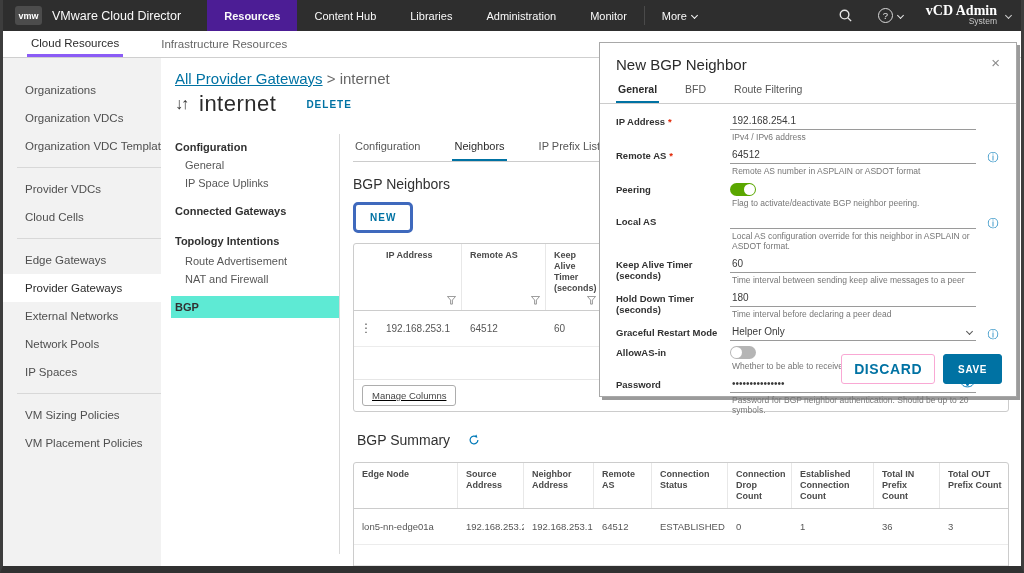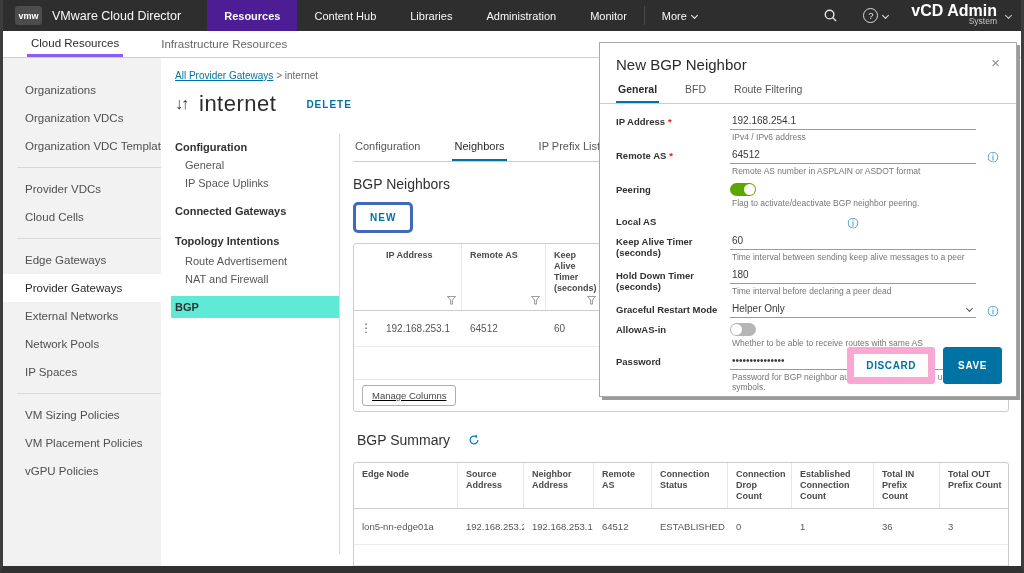--- a/index.html
+++ b/index.html
@@ -18,37 +18,37 @@
   .top-item { display:flex; align-items:center; padding:0 17px; font-size:11px; cursor:pointer; white-space:nowrap; }
   .top-item.active { background:#4c1d95; font-weight:700; }
   .top-sep { width:1px; background:#4a4a4a; margin:6px 0; }
   .top-right { margin-left:auto; display:flex; align-items:center; margin-right:10px; }
   .chev { display:inline-block; width:5px; height:5px; border-right:1.4px solid currentColor;
           border-bottom:1.4px solid currentColor; transform:rotate(45deg); margin-left:5px; vertical-align:2px; }
   .icon-btn { padding:0 12px; display:flex; align-items:center; color:#e6e6e6; cursor:pointer; }
   .help-circle { width:15px; height:15px; border:1.2px solid #d9d9d9; border-radius:50%;
                  font-size:9.5px; display:flex; align-items:center; justify-content:center; }
   .user-block { text-align:right; line-height:11px; padding:0 4px 0 10px; cursor:pointer; }
-  .user-name { font-size:16px; font-weight:700; color:#fff; white-space:nowrap; }
+  .user-name { font-size:14px; font-weight:700; color:#fff; white-space:nowrap;font-family:Liberation Serif, serif; }
   .user-org { font-size:8.5px; color:#c9c9c9; }
 
   
   .subnav { height:27px; background:#fff; border-bottom:1px solid #cfcfcf; display:flex; align-items:stretch; padding-left:24px; }
   .subtab { display:flex; align-items:center; font-size:11.5px; color:#666; padding:0 4px; margin-right:34px; cursor:pointer; }
   .subtab.active { color:#2b2b2b; border-bottom:3px solid #8b5cf6; font-weight:400; }
 
   
   .bodyrow { position:absolute; top:58px; bottom:0; left:0; right:0; display:flex; }
   .sidebar { width:158px; background:#f2f2f2; padding-top:18px; flex-shrink:0; }
   .side-item { height:28px; display:flex; align-items:center; padding-left:22px; font-size:11.5px; color:#4f4f4f; cursor:pointer; white-space:nowrap; }
   .side-item.active { background:#ffffff; color:#2b2b2b; }
   .side-div { height:1px; background:#d8d8d8; margin:7px 0 7px 14px; }
 
   .main { position:relative; flex:1; background:#fff; }
-  .breadcrumb { position:absolute; top:12px; left:14px; font-size:10px; color:#666; }
+  .breadcrumb { position:absolute; top:12px; left:14px; font-size:15px; color:#666; }
   .bc-link { color:#0072a3; text-decoration:underline; cursor:pointer; }
   .title-row { position:absolute; top:33px; left:14px; display:flex; align-items:center; }
   .sort-arrows { font-size:16px; color:#3a3a3a; letter-spacing:-2px; margin-right:12px; }
   .gw-title { font-size:22px; color:#2b2b2b; font-weight:400; letter-spacing:0.5px; }
   .btn-delete { margin-left:30px; font-size:10px; font-weight:700; letter-spacing:1px; color:#0072a3; cursor:pointer; }
 
   .gw-nav { position:absolute; top:80px; left:10px; width:168px; font-size:11px; }
   .gwn-head { font-weight:700; color:#313131; padding:3px 0 3px 4px; cursor:default; }
   .gwn-item { color:#565656; padding:3px 0 3px 14px; cursor:pointer; }
   .gwn-link { font-weight:700; color:#313131; padding:5px 0 5px 4px; margin-top:8px; cursor:pointer; }
@@ -108,22 +108,22 @@
   .tgl { width:26px; height:13px; border-radius:7px; position:relative; margin:1px 0 2px; cursor:pointer; }
   .tgl[data-state="on"] { background:#5aa700; }
   .tgl[data-state="off"] { background:#b5b5b5; }
   .tgl::after { content:""; position:absolute; top:1px; width:11px; height:11px; background:#fff; border-radius:50%; }
   .tgl[data-state="on"]::after { right:1px; }
   .tgl[data-state="off"]::after { left:1px; }
   .sel-chev { position:absolute; right:4px; top:4px; width:5px; height:5px; border-right:1.4px solid #565656;
               border-bottom:1.4px solid #565656; transform:rotate(45deg); }
   .eye { position:absolute; right:2px; top:3px; display:flex; cursor:pointer; }
   .dlg-foot { position:absolute; right:14px; bottom:12px; display:flex; gap:8px; }
-  .btn-discard { font-size:10px; font-weight:700; letter-spacing:0.6px; color:#0072a3;
-                 border:7px solid #f9a8d4; border-radius:3px; background:#fff; padding:6px 12px; cursor:pointer; }
+  .btn-discard { font-size:14px; font-weight:700; letter-spacing:0.6px; color:#0072a3;
+                 border:1px solid #f9a8d4; border-radius:3px; background:#fff; padding:6px 12px; cursor:pointer; }
   .btn-save { font-size:10px; font-weight:700; letter-spacing:0.6px; color:#fff;
               border:1px solid #0072a3; border-radius:3px; background:#0072a3; padding:6px 14px; cursor:pointer; }
 </style>
 </head>
 <body>
 
 <div class="frame">
 
   <div class="topnav">
     <div class="logo-box">
@@ -181,21 +181,20 @@
       <div class="side-item">Cloud Cells</div>
       <div class="side-div"></div>
       <div class="side-item">Edge Gateways</div>
       <div class="side-item active">Provider Gateways</div>
       <div class="side-item">External Networks</div>
       <div class="side-item">Network Pools</div>
       <div class="side-item">IP Spaces</div>
       <div class="side-div"></div>
       <div class="side-item">VM Sizing Policies</div>
       <div class="side-item">VM Placement Policies</div>
-      <div class="side-item">vGPU Policies</div>
     </aside>
 
     <main class="main">
       <div class="breadcrumb">
         <span class="bc-link">All Provider Gateways</span>
         <span>&gt;</span>
         <span>internet</span>
       </div>
       <div class="title-row">
         <span class="sort-arrows">↓↑</span>
@@ -345,20 +344,24 @@
         <div class="f-label"><span>Peering</span></div>
         <div>
           <div class="tgl" data-state="on"></div>
           <div class="f-helper">Flag to activate/deactivate BGP neighbor peering.</div>
         </div>
         <div class="f-icon"></div>
       </div>
 
       <div class="f-row">
         <div class="f-label"><span>Local AS</span></div>
+        <div>
+          <div class="f-line"></div>
+          <div class="f-helper">Local AS configuration override for this neighbor in ASPLAIN or ASDOT format.</div>
+        </div>
         <div class="f-icon">ⓘ</div>
       </div>
 
       <div class="f-row">
         <div class="f-label"><span>Keep Alive Timer (seconds)</span></div>
         <div>
           <div class="f-line">60</div>
           <div class="f-helper">Time interval between sending keep alive messages to a peer</div>
         </div>
         <div class="f-icon"></div>

